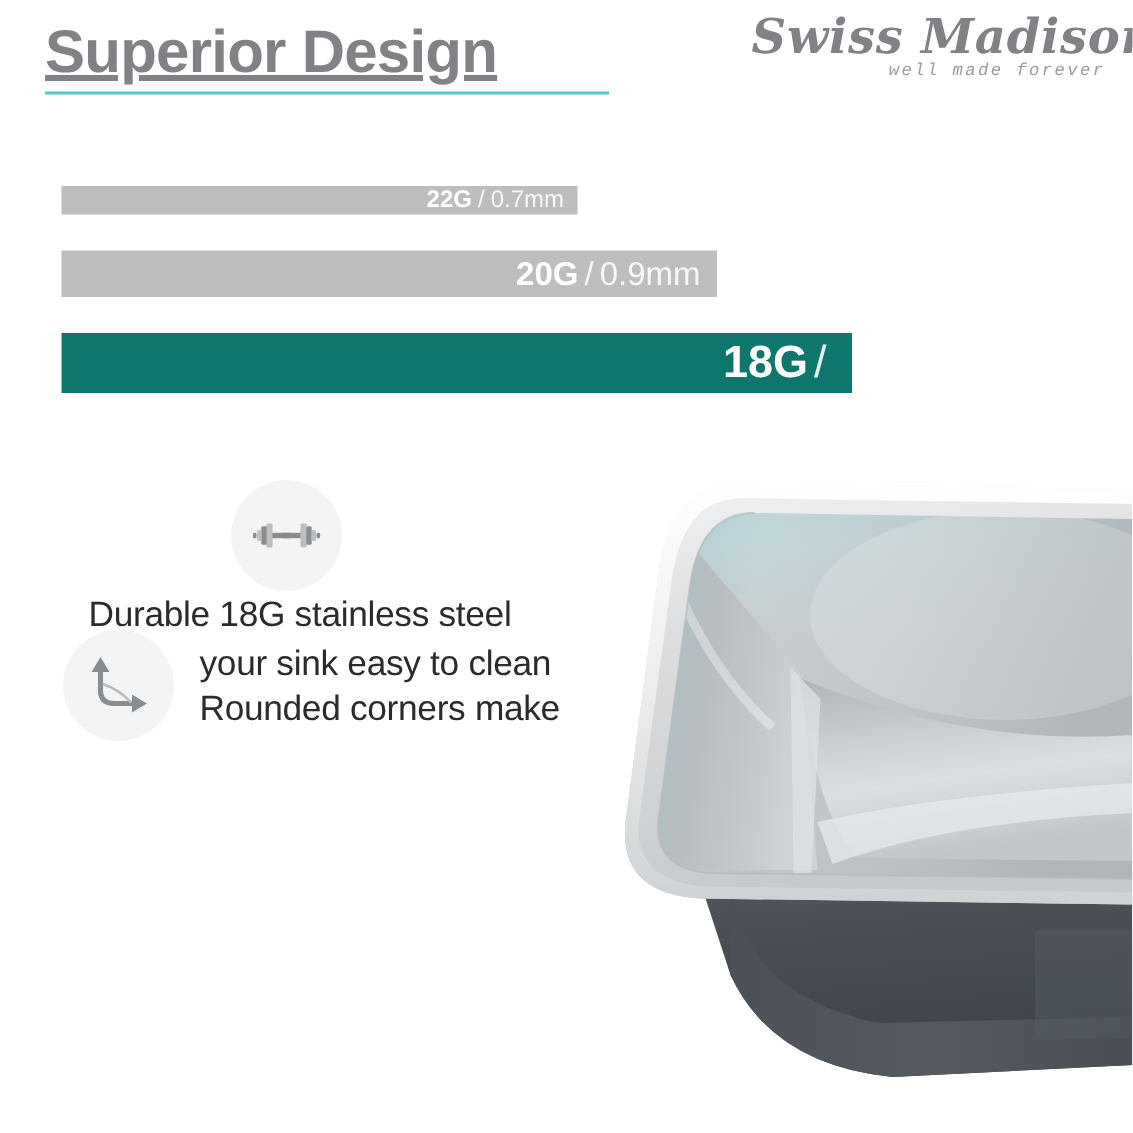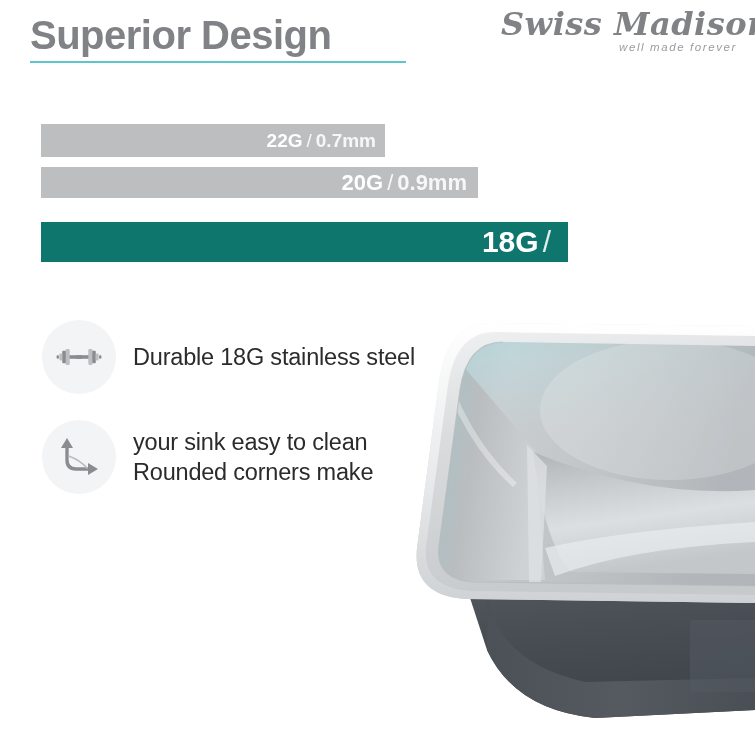--- a/index.html
+++ b/index.html
@@ -20,20 +20,21 @@
   #header-title {
     position: absolute;
     left: 30px;
     top: 12px;
     font-size: 40px;
     font-weight: bold;
     color: #808285;
     letter-spacing: -0.5px;
     line-height: 1.15;
     white-space: nowrap;
+    text-decoration: underline;
   }
   #title-underline {
     position: absolute;
     left: 30px;
     top: 61px;
     width: 376px;
     height: 2px;
     background: #5BC6CC;
   }
 
@@ -52,21 +53,21 @@
     font-weight: bold;
     font-size: 32px;
     color: #808285;
     line-height: 1;
     letter-spacing: 0.5px;
     white-space: nowrap;
     display: block;
     position: relative;
   }
   #brand-tagline {
-    font-family: Liberation Sans, sans-serif;
+    font-family: Liberation Mono, monospace;
     font-style: italic;
     font-size: 11.5px;
     color: #9a9c9e;
     letter-spacing: 1.6px;
     display: block;
     margin-top: 1px;
     padding-right: 4px;
     white-space: nowrap;
   }
 
@@ -84,37 +85,37 @@
     align-items: center;
     justify-content: flex-end;
     box-sizing: border-box;
     color: #ffffff;
     white-space: nowrap;
   }
   .gauge-bar .gauge-label {
     font-weight: bold;
   }
   .gauge-bar .gauge-thickness {
-    font-weight: bold;
+    font-weight: normal;
     color: #ffffff;
     opacity: 0.88;
   }
   .gauge-bar .gauge-sep {
     font-weight: normal;
     opacity: 0.88;
     padding: 0 4px;
   }
 
   #gauge-bar-0 {
     top: 14px;
     width: 344px;
-    height: 33px;
+    height: 19px;
     background: #BCBEC0;
     padding-right: 9px;
-    font-size: 19px;
+    font-size: 16px;
   }
   #gauge-bar-1 {
     top: 57px;
     width: 437px;
     height: 31px;
     background: #BCBEC0;
     padding-right: 11px;
     font-size: 22px;
     text-align: right;
   }
@@ -133,21 +134,21 @@
     left: 0;
     top: 310px;
     width: 470px;
   }
   .feature-row {
     position: absolute;
     left: 42px;
     display: flex;
     align-items: center;
   }
-  #feature-row-0 { top: 10px; }
+  #feature-row-0 { top: 10px; flex-direction: column; }
   #feature-row-1 { top: 110px; }
 
   .feature-icon-circle {
     width: 74px;
     height: 74px;
     border-radius: 50%;
     background: #f3f4f5;
     flex: 0 0 74px;
     display: flex;
     align-items: center;

